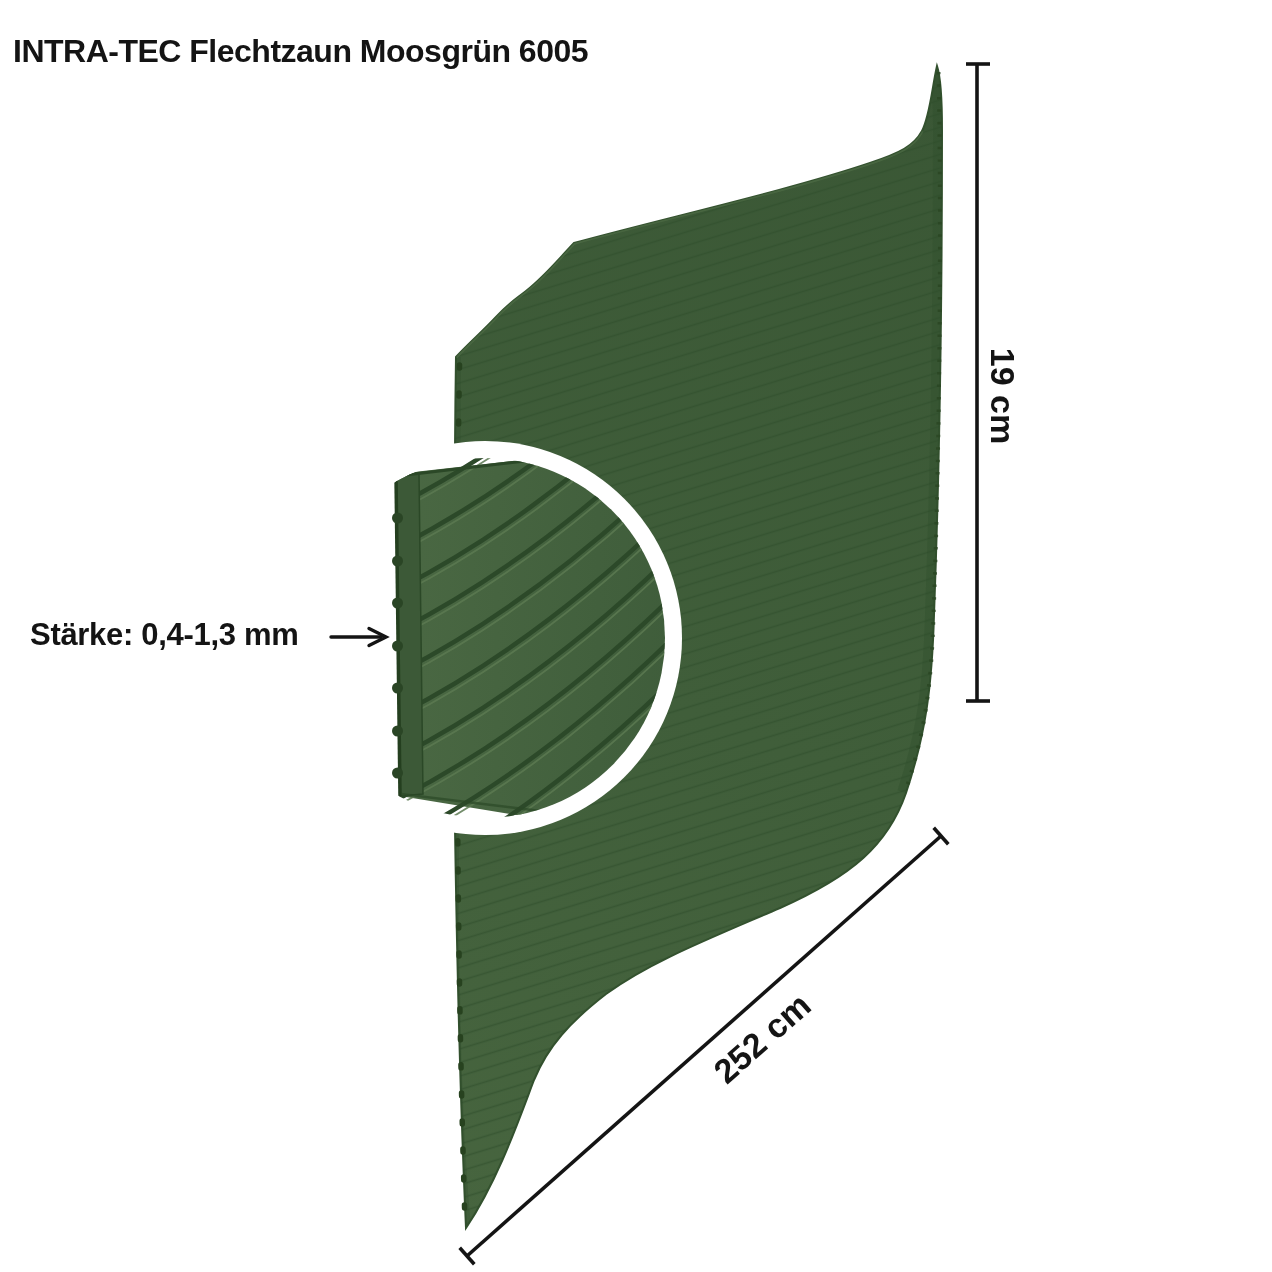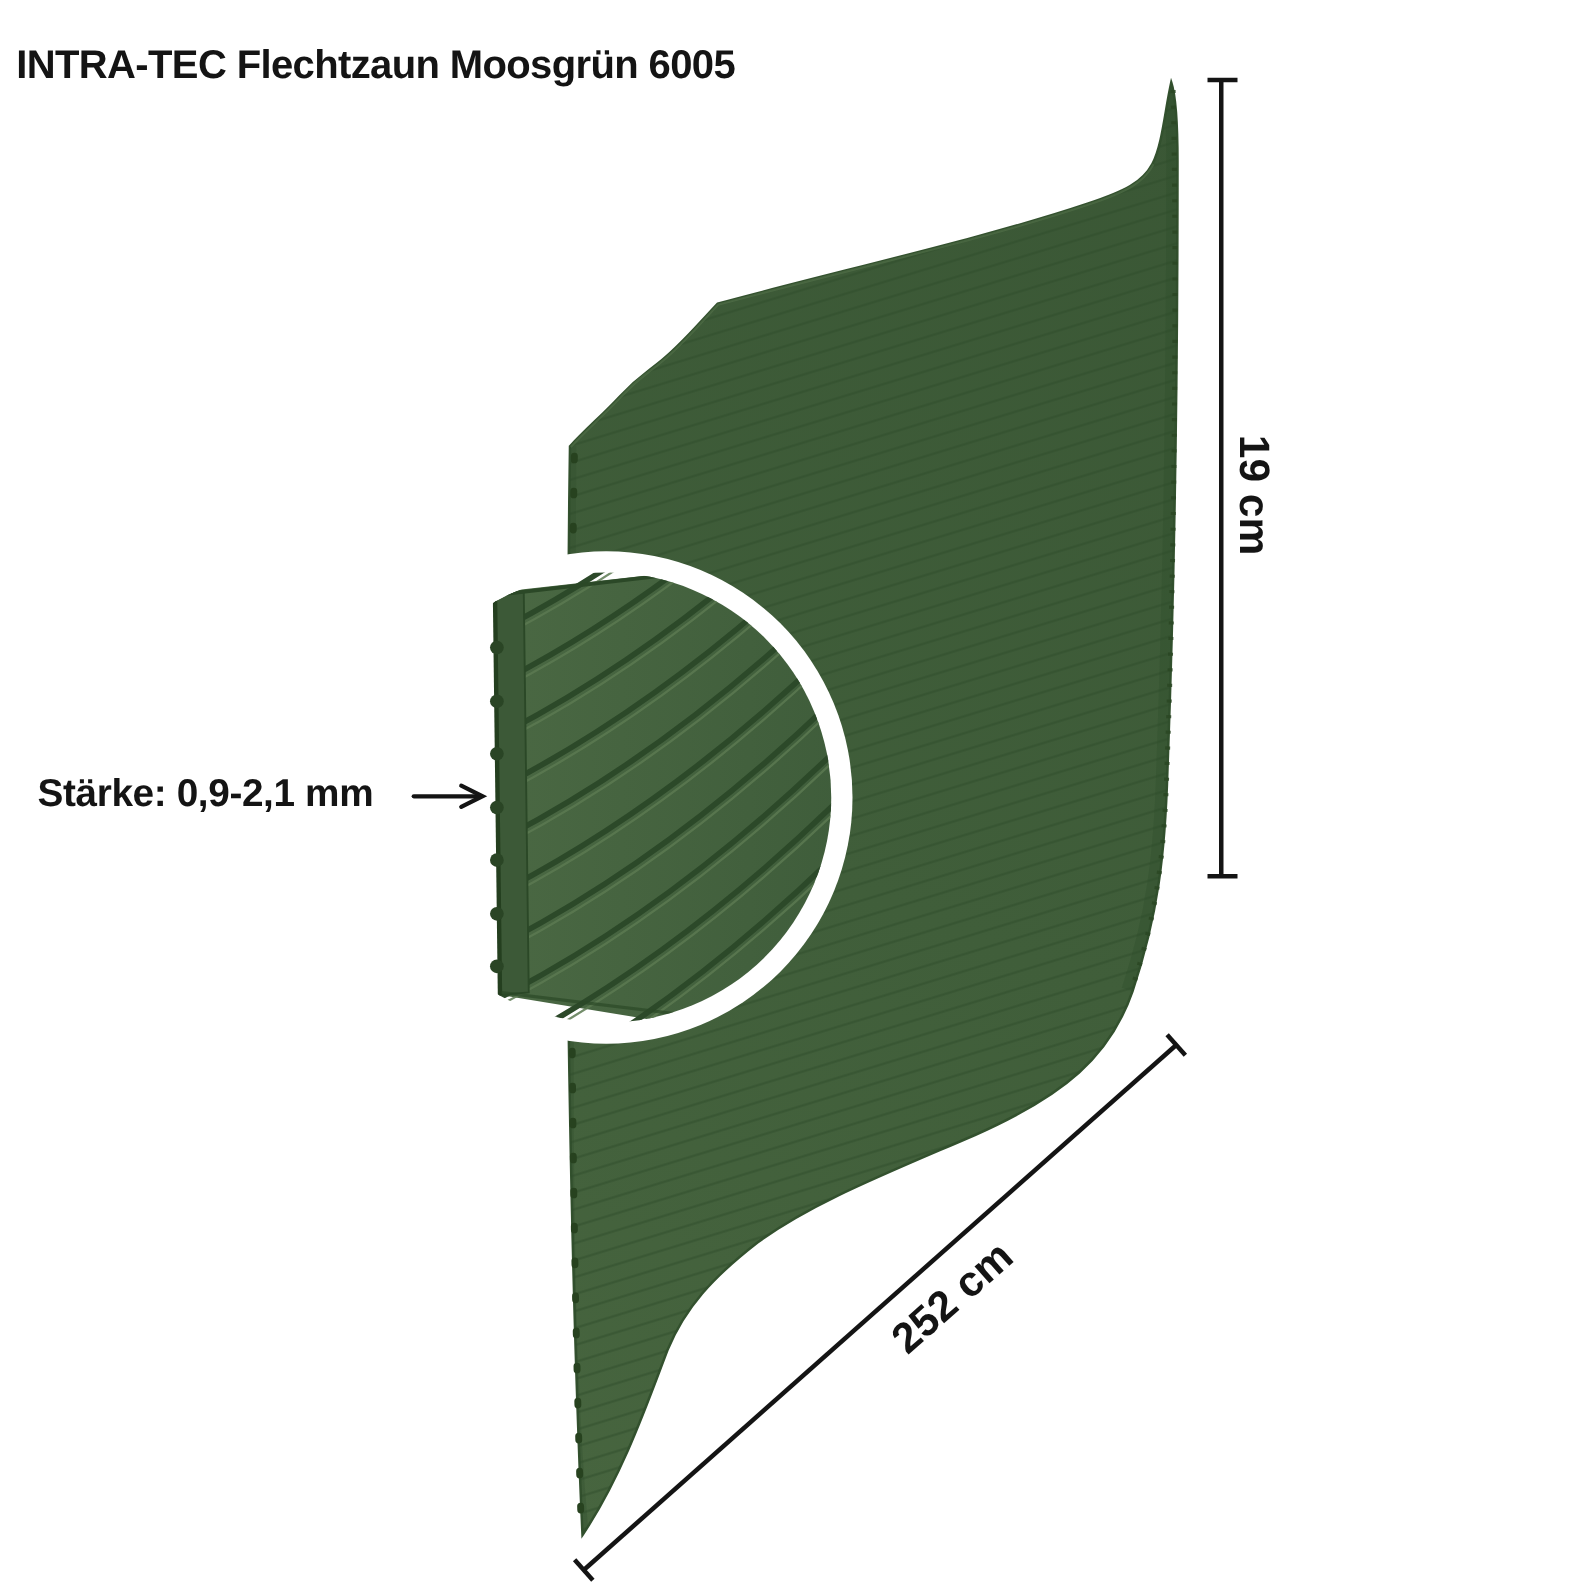--- a/index.html
+++ b/index.html
@@ -199,15 +199,15 @@
         <line x1="331" y1="637" x2="381" y2="637"></line>
         <path d="M 369 628.5 L 386 637 L 369 645.5"></path>
       </g>
     </g>
 
     <text class="dim-text" transform="translate(1003 396) rotate(90)" text-anchor="middle" dominant-baseline="central">19 cm</text>
 
     <text class="dim-text" transform="translate(762 1038) rotate(-41.4)" text-anchor="middle" dominant-baseline="central" font-size="35">252 cm</text>
   </svg>
 
-  <div class="thickness-label">Stärke: 0,9-2,1 mm</div>
+  <div class="thickness-label">Stärke: 0,4-1,3 mm</div>
 
 </div>
 
 </body></html>

